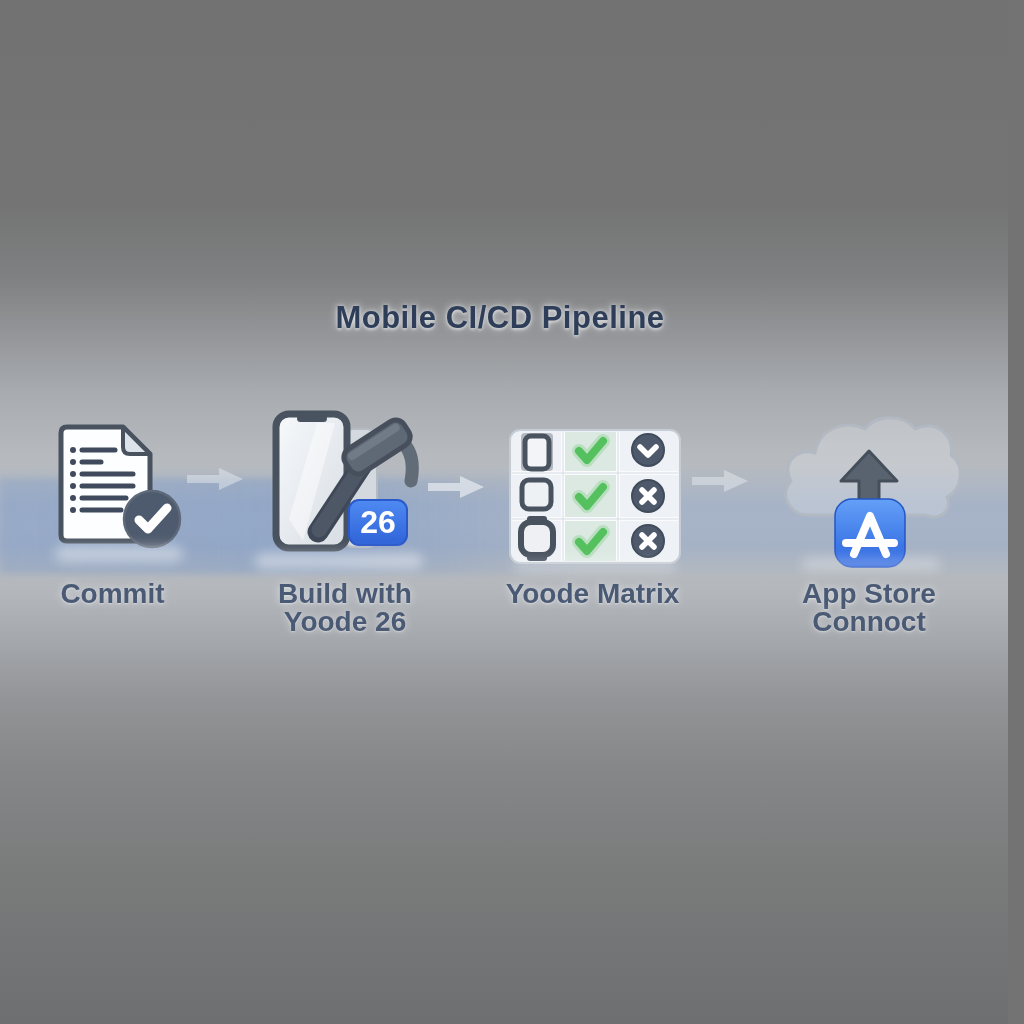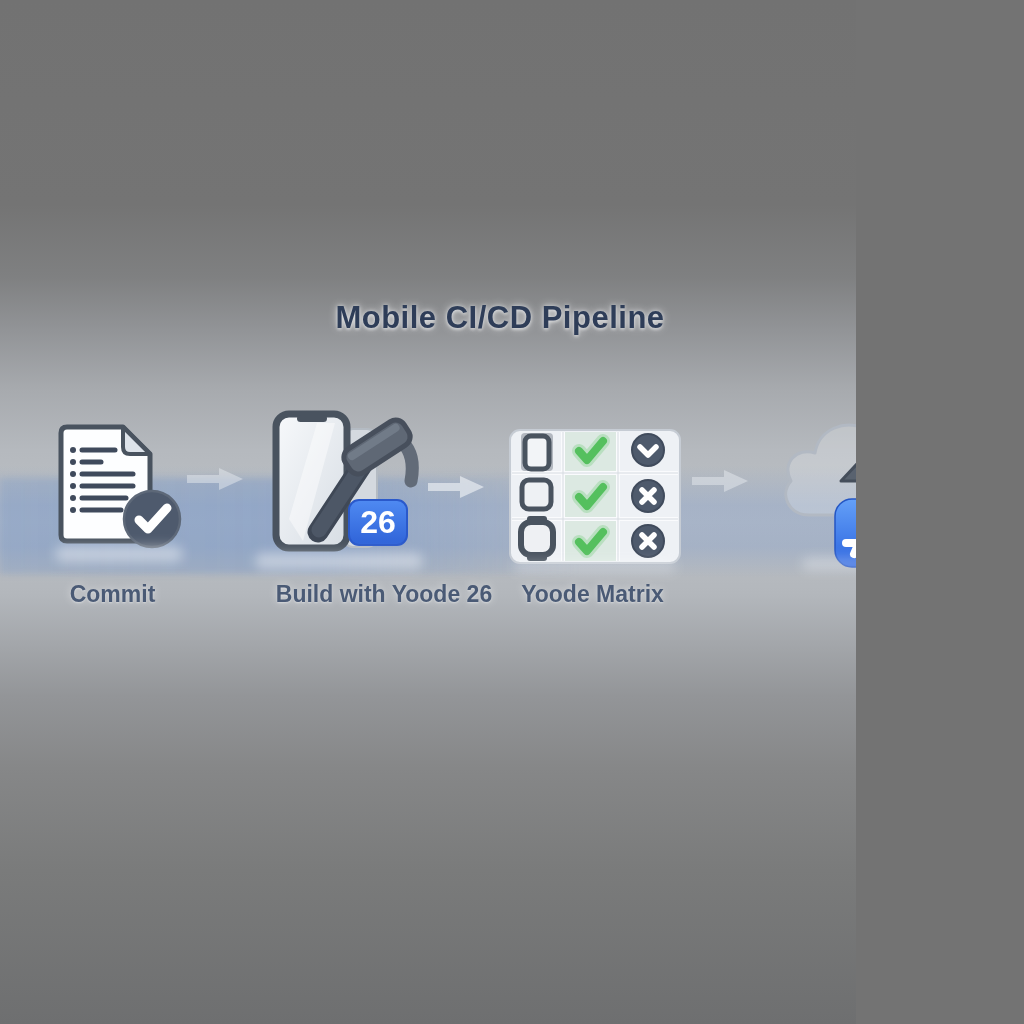--- a/index.html
+++ b/index.html
@@ -1,17 +1,17 @@
 <!DOCTYPE html>
 <html><head>
 <meta charset="utf-8">
 <style>
   html,body{margin:0;padding:0;background:#737373;}
   .canvas{
-    position:relative;width:856px;height:1024px;overflow:hidden;
+    position:relative;width:1008px;height:1024px;overflow:hidden;
     font-family:"Liberation Sans","DejaVu Sans",sans-serif;
     background:linear-gradient(180deg,
       #727272 0%, #747474 20%, #7f8081 27%, #919396 32%,
       #a7aaae 38%, #b5b9be 44%, #bcc0c5 51%, #b3b7bc 58%,
       #a3a6aa 63%, #939598 68%, #868788 75%, #7a7b7b 85%,
       #6e6f70 100%);
   }
   .band{position:absolute;pointer-events:none;}
   .band-a{
     left:0;top:466px;width:1024px;height:112px;
@@ -42,25 +42,25 @@
   .a1{left:183px;top:464px;}
   .a2{left:424px;top:472px;opacity:.65;}
   .a3{left:688px;top:466px;}
   .glow{position:absolute;background:rgba(255,255,255,.42);border-radius:10px;filter:blur(6px);}
   .g1{left:55px;top:546px;width:128px;height:16px;}
   .g2{left:255px;top:553px;width:168px;height:16px;}
   .g3{left:514px;top:561px;width:162px;height:11px;opacity:.7;}
   .g4{left:802px;top:558px;width:138px;height:12px;opacity:.8;}
   .label{
     position:absolute;top:580px;height:30px;line-height:28px;
-    text-align:center;font-size:23px;font-weight:bold;color:#4a5a75;
+    text-align:center;font-size:28px;font-weight:bold;color:#4a5a75;
     text-shadow:0 0 8px rgba(255,255,255,.5), 0 1px 2px rgba(255,255,255,.4);
   }
   .l1{left:10px;width:205px;}
-  .l2{left:235px;width:220px;margin-left:39px;}
+  .l2{left:235px;width:220px;}
   .l3{left:485px;width:215px;}
   .l4{left:758px;width:222px;}
 </style>
 </head>
 <body>
 
 <div class="canvas">
 
   <div class="band band-a"></div>
   <div class="band band-b"></div>
@@ -197,14 +197,15 @@
   </svg>
 
   <div class="glow g1"></div>
   <div class="glow g2"></div>
   <div class="glow g3"></div>
   <div class="glow g4"></div>
 
   <div class="label l1">Commit</div>
   <div class="label l2">Build with Yoode 26</div>
   <div class="label l3">Yoode Matrix</div>
+  <div class="label l4">App Store Connoct</div>
 
 </div>
 
 </body></html>

